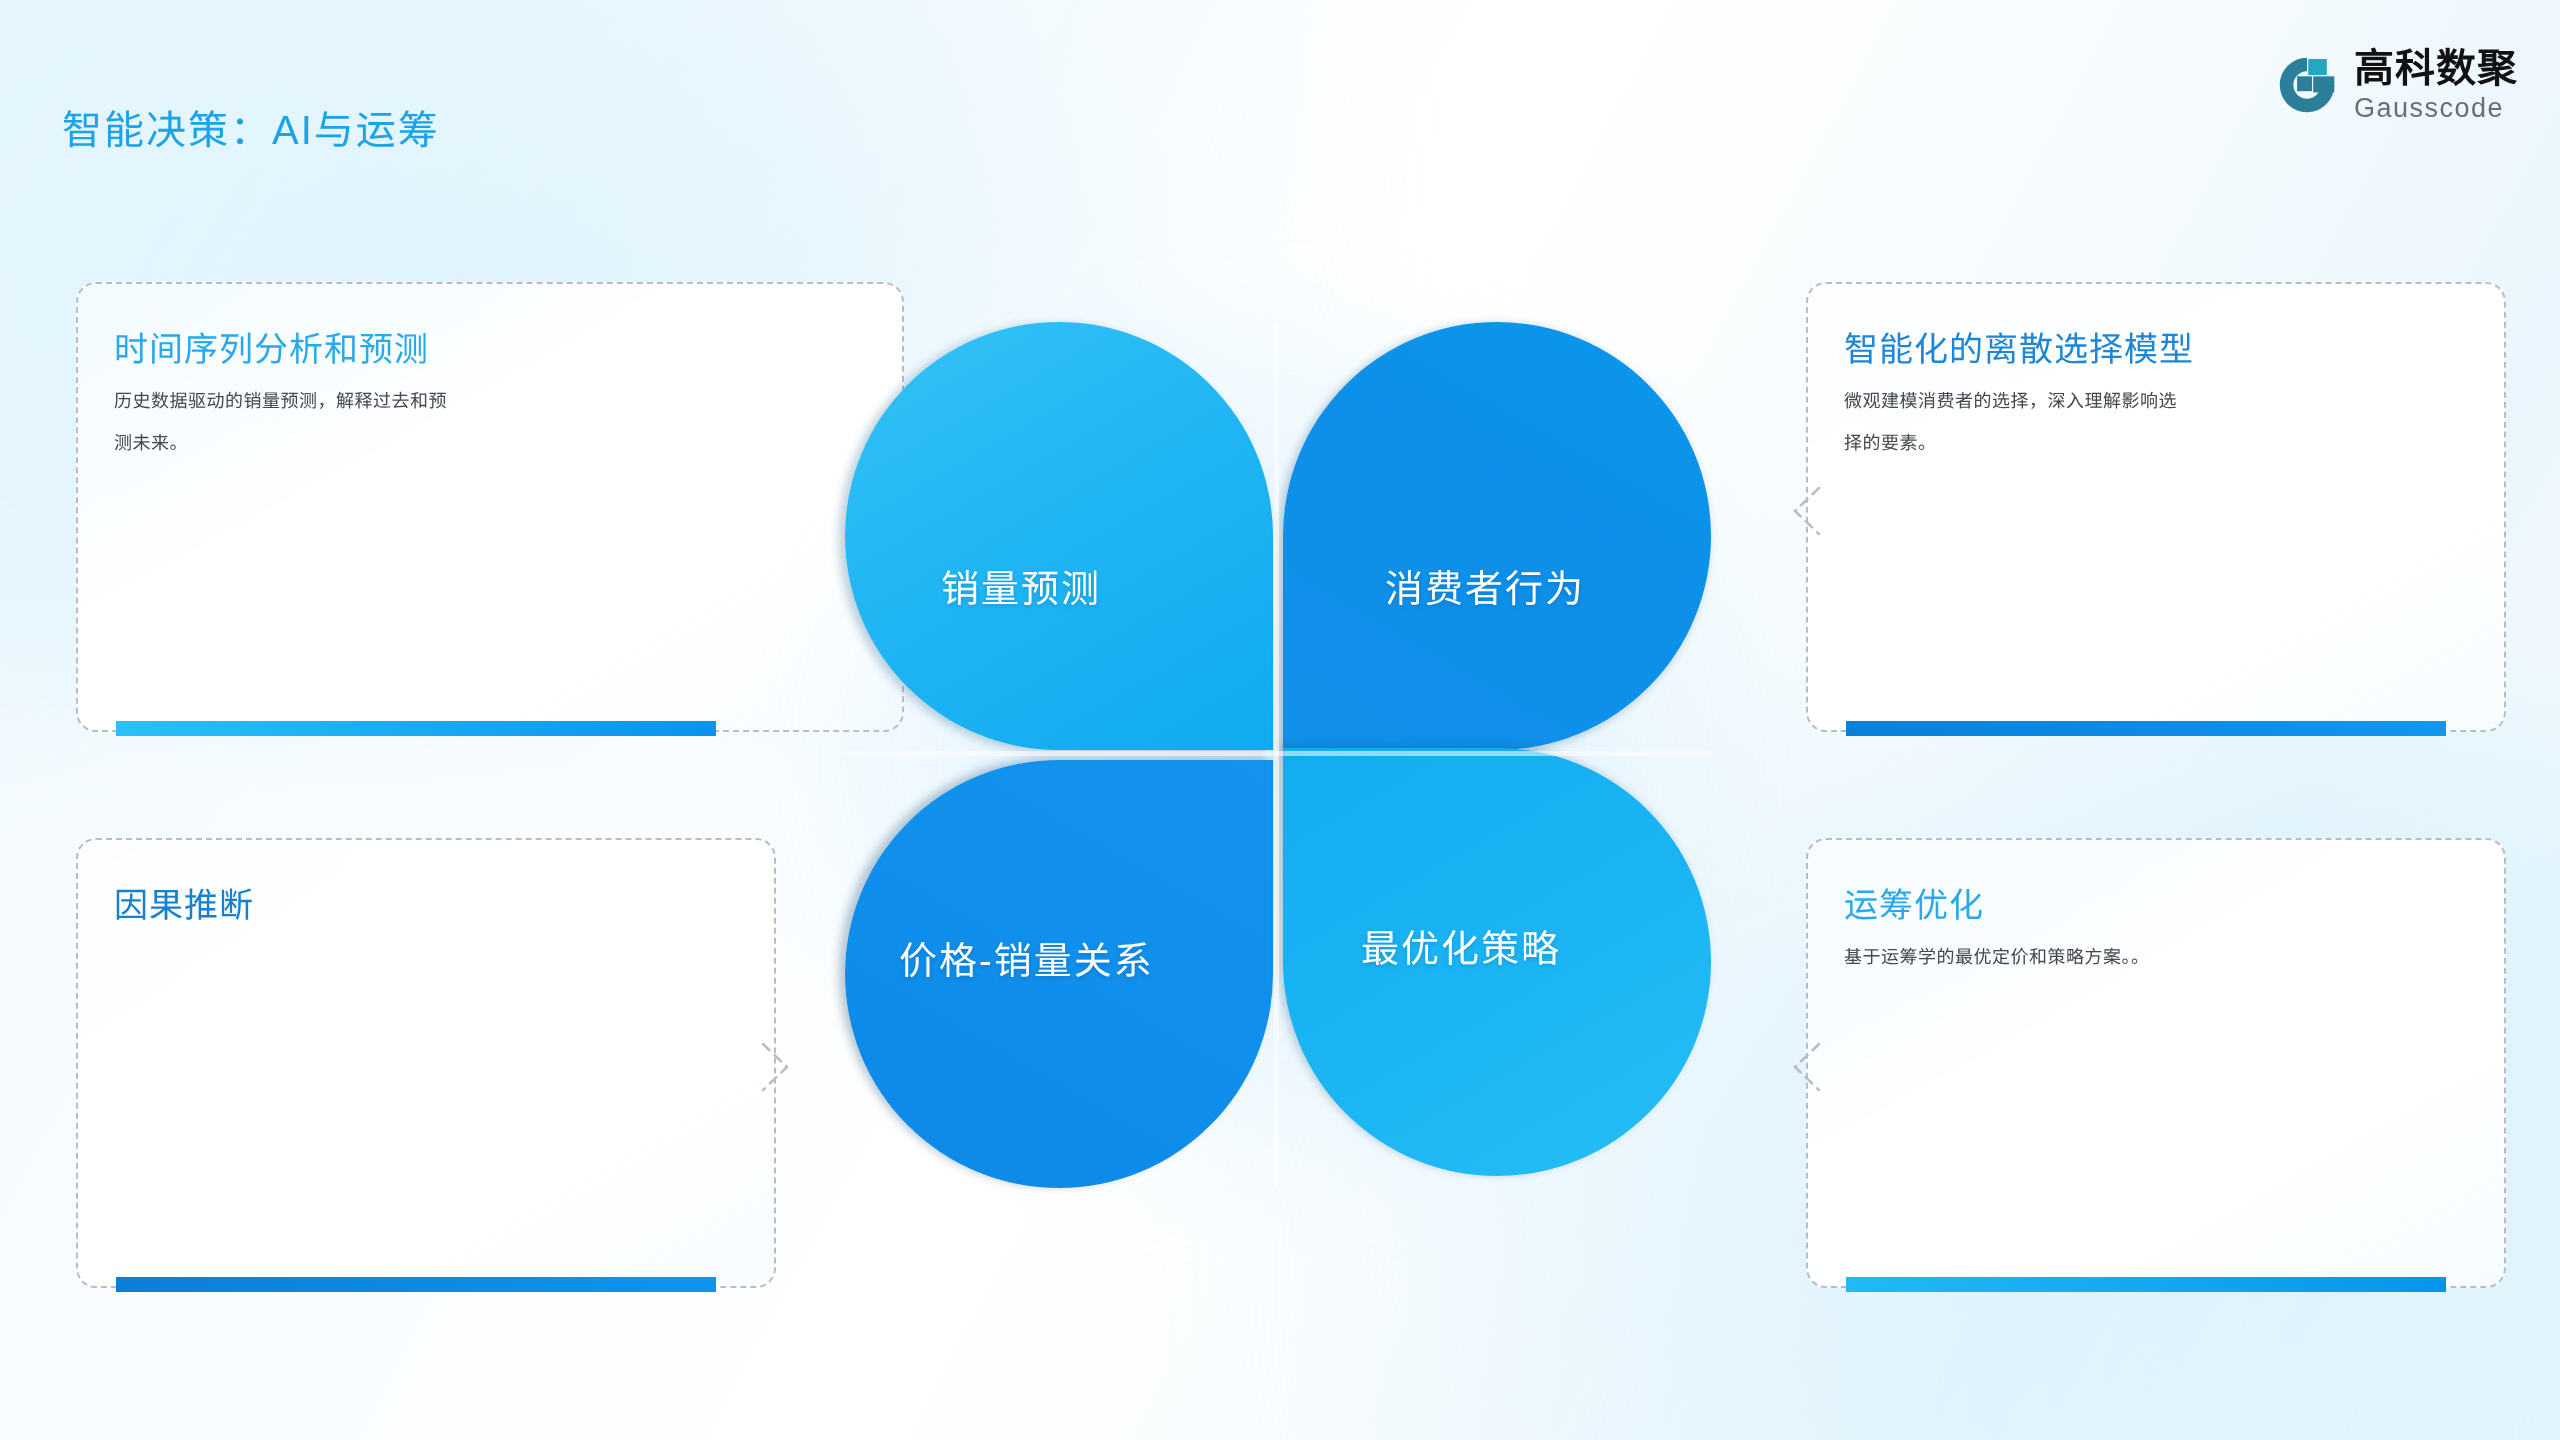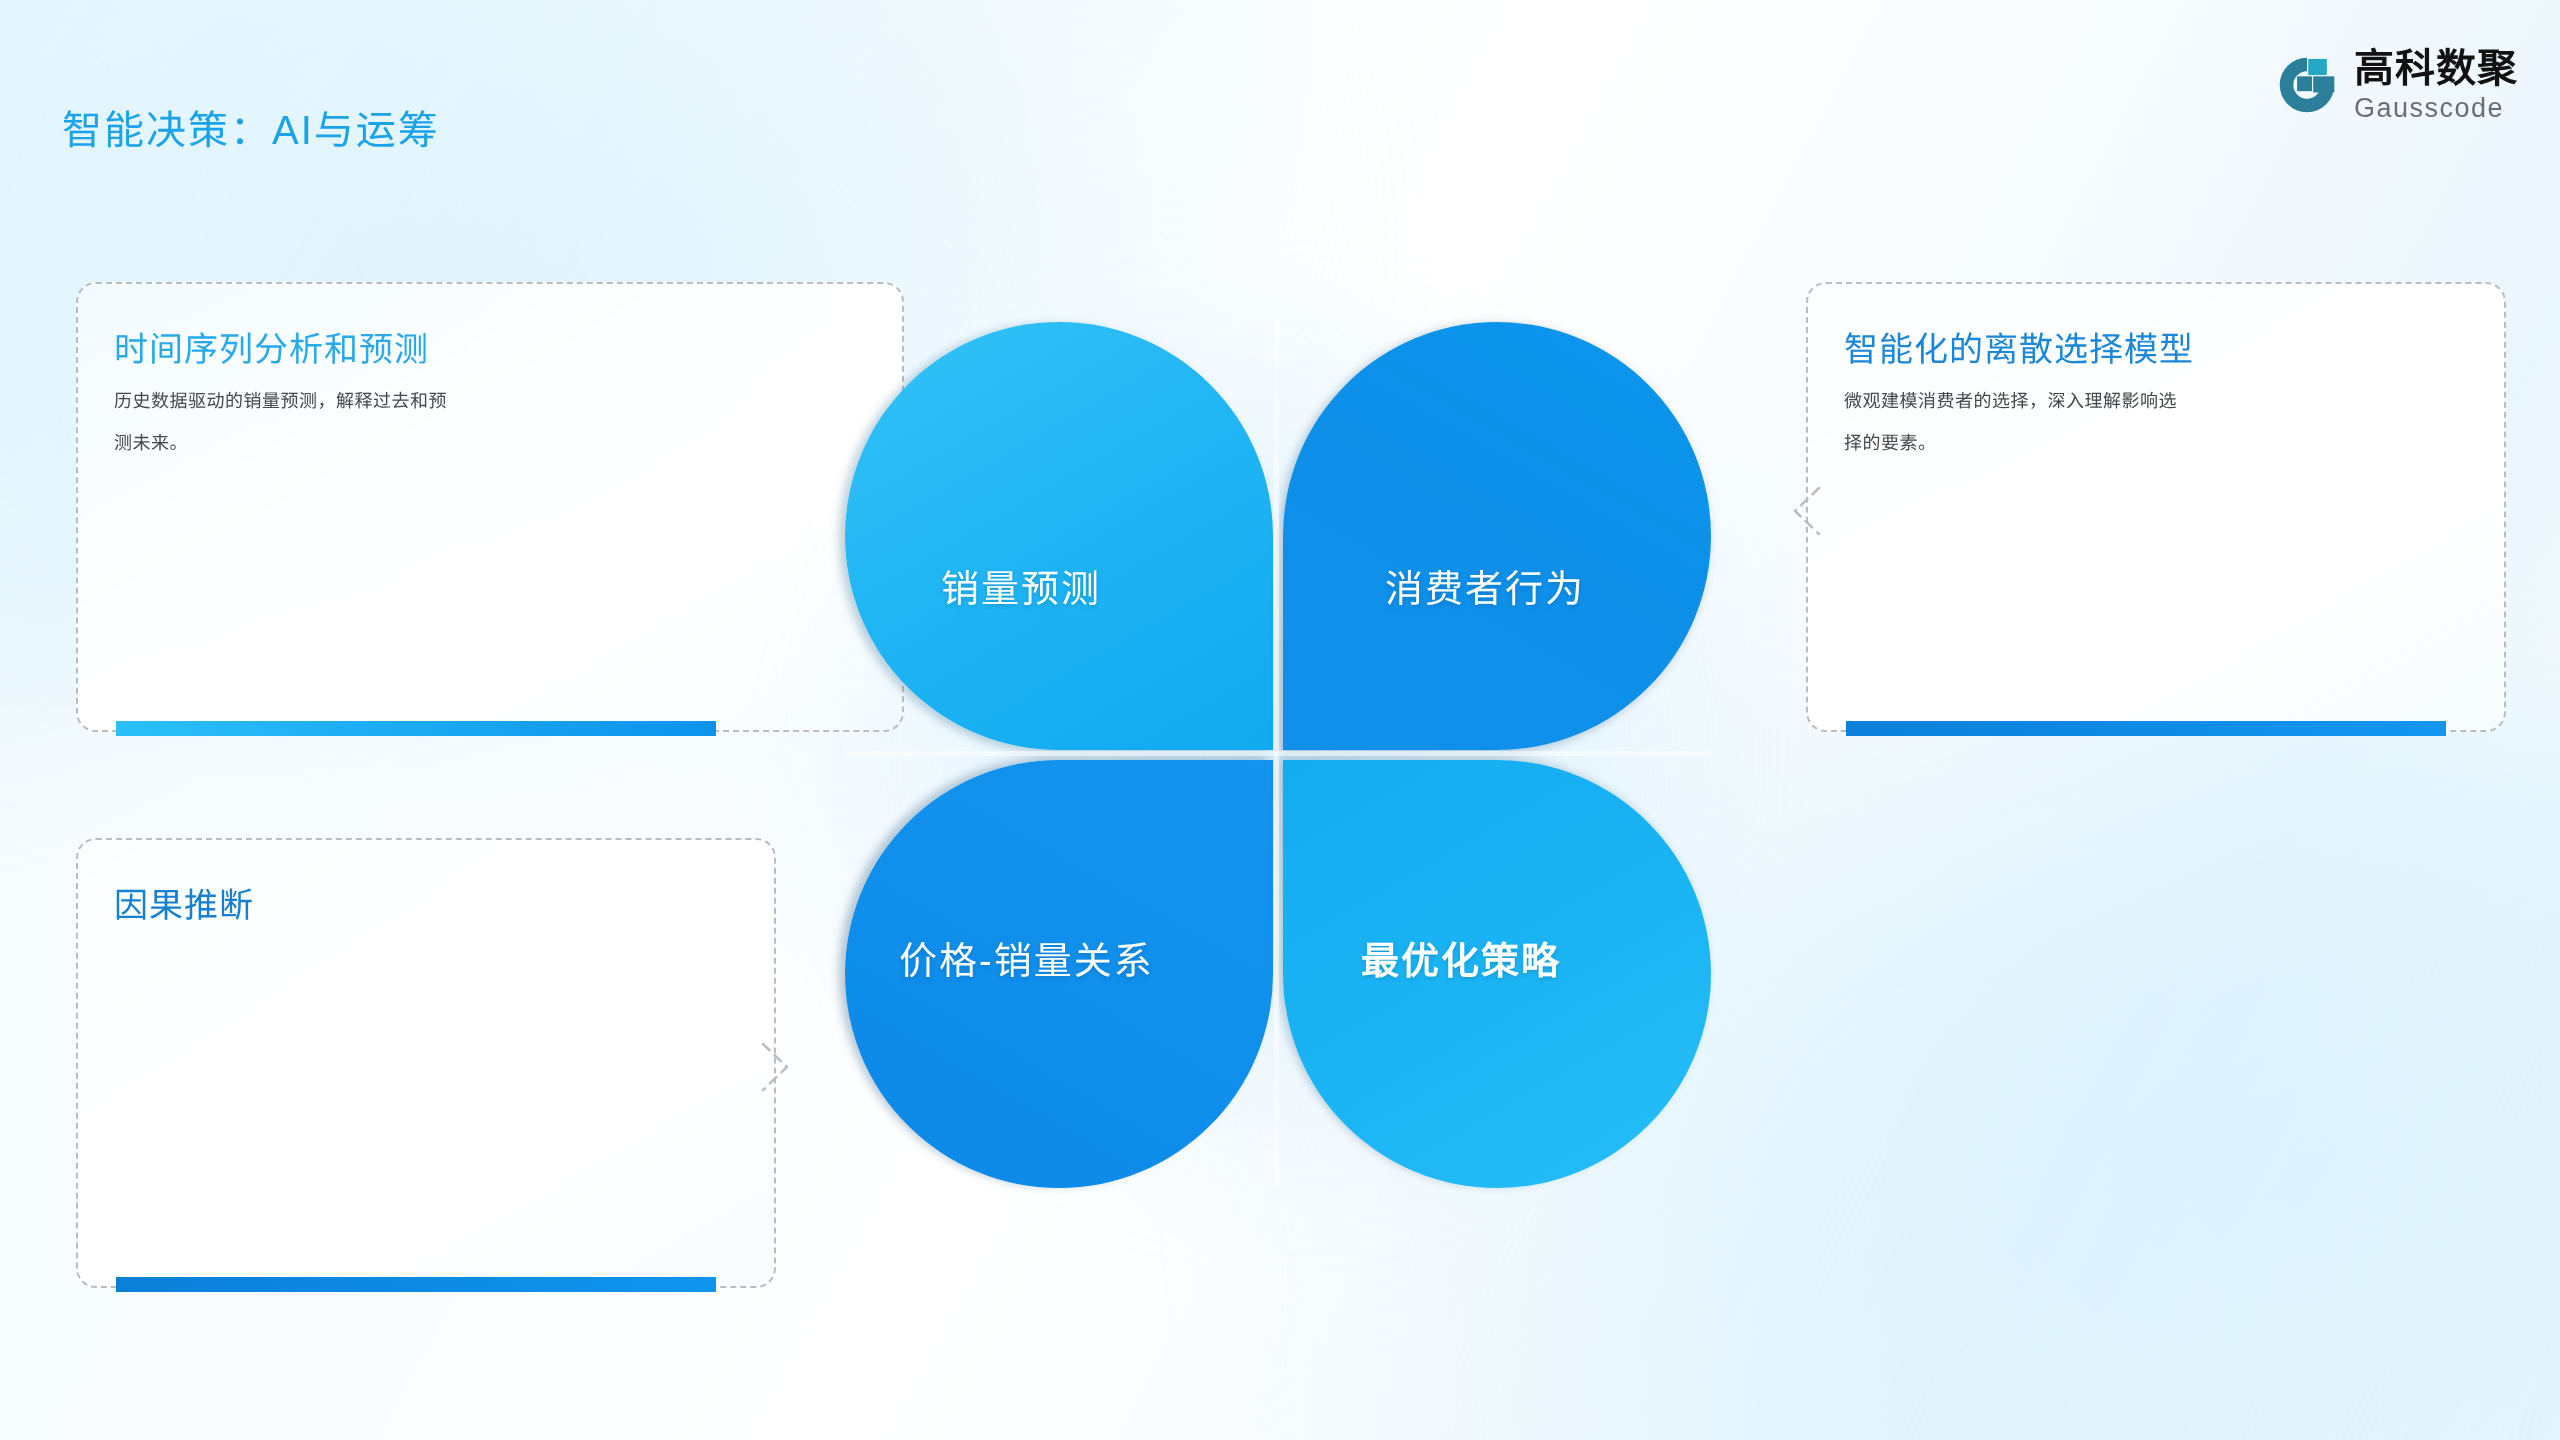--- a/index.html
+++ b/index.html
@@ -195,25 +195,24 @@
   .petal.p-bl {
     left: 0; bottom: 0;
     border-radius: 214px 0 214px 214px;
     background: linear-gradient(30deg, #0d88e8 0%, #0f8eeb 45%, #1494ee 100%);
     box-shadow: -6px -2px 10px rgba(20,70,110,0.30);
   }
   .petal.p-bl .petal-label { left: 54px; top: 170px; }
 
   
   .petal.p-br {
-    right: 0; bottom: 0;
+    right: 0; bottom: 12px;
     border-radius: 0 214px 214px 214px;
     background: linear-gradient(330deg, #27bef6 0%, #1bb5f4 45%, #13acf1 100%);
     box-shadow: -4px -2px 10px rgba(20,70,110,0.26);
-    font-weight: bold;
   }
   .petal.p-br .petal-label { left: 78px; top: 170px; }
 
   
   .seam {
     position: absolute;
     background: rgba(255,255,255,0.55);
     pointer-events: none;
   }
   .seam.v { left: 429px; top: 0; width: 5px; height: 866px; }
@@ -269,20 +268,30 @@
     <div class="card-body">微观建模消费者的选择，深入理解影响选
 择的要素。</div>
     <div class="card-bar" style="background:linear-gradient(90deg,#0a80da,#1296ef)"></div>
     <div class="card-arrow">
       <svg width="34" height="54" viewBox="0 0 34 54">
         <path d="M30 4 L6 27 L30 50" fill="none" stroke="#b9bdc1" stroke-width="2.5" stroke-dasharray="9 7" stroke-linecap="round"></path>
       </svg>
     </div>
   </div>
 
+  <div class="card right c-br">
+    <div class="card-title" style="color:#29a9ec">运筹优化</div>
+    <div class="card-body">基于运筹学的最优定价和策略方案。。</div>
+    <div class="card-bar" style="background:linear-gradient(90deg,#21b9f6,#0795ec)"></div>
+    <div class="card-arrow">
+      <svg width="34" height="54" viewBox="0 0 34 54">
+        <path d="M30 4 L6 27 L30 50" fill="none" stroke="#b9bdc1" stroke-width="2.5" stroke-dasharray="9 7" stroke-linecap="round"></path>
+      </svg>
+    </div>
+  </div>
 
   <div class="flower">
     <div class="petal p-tl">
       <span class="petal-label">销量预测</span>
     </div>
     <div class="petal p-tr">
       <span class="petal-label">消费者行为</span>
     </div>
     <div class="petal p-bl">
       <span class="petal-label">价格-销量关系</span>

